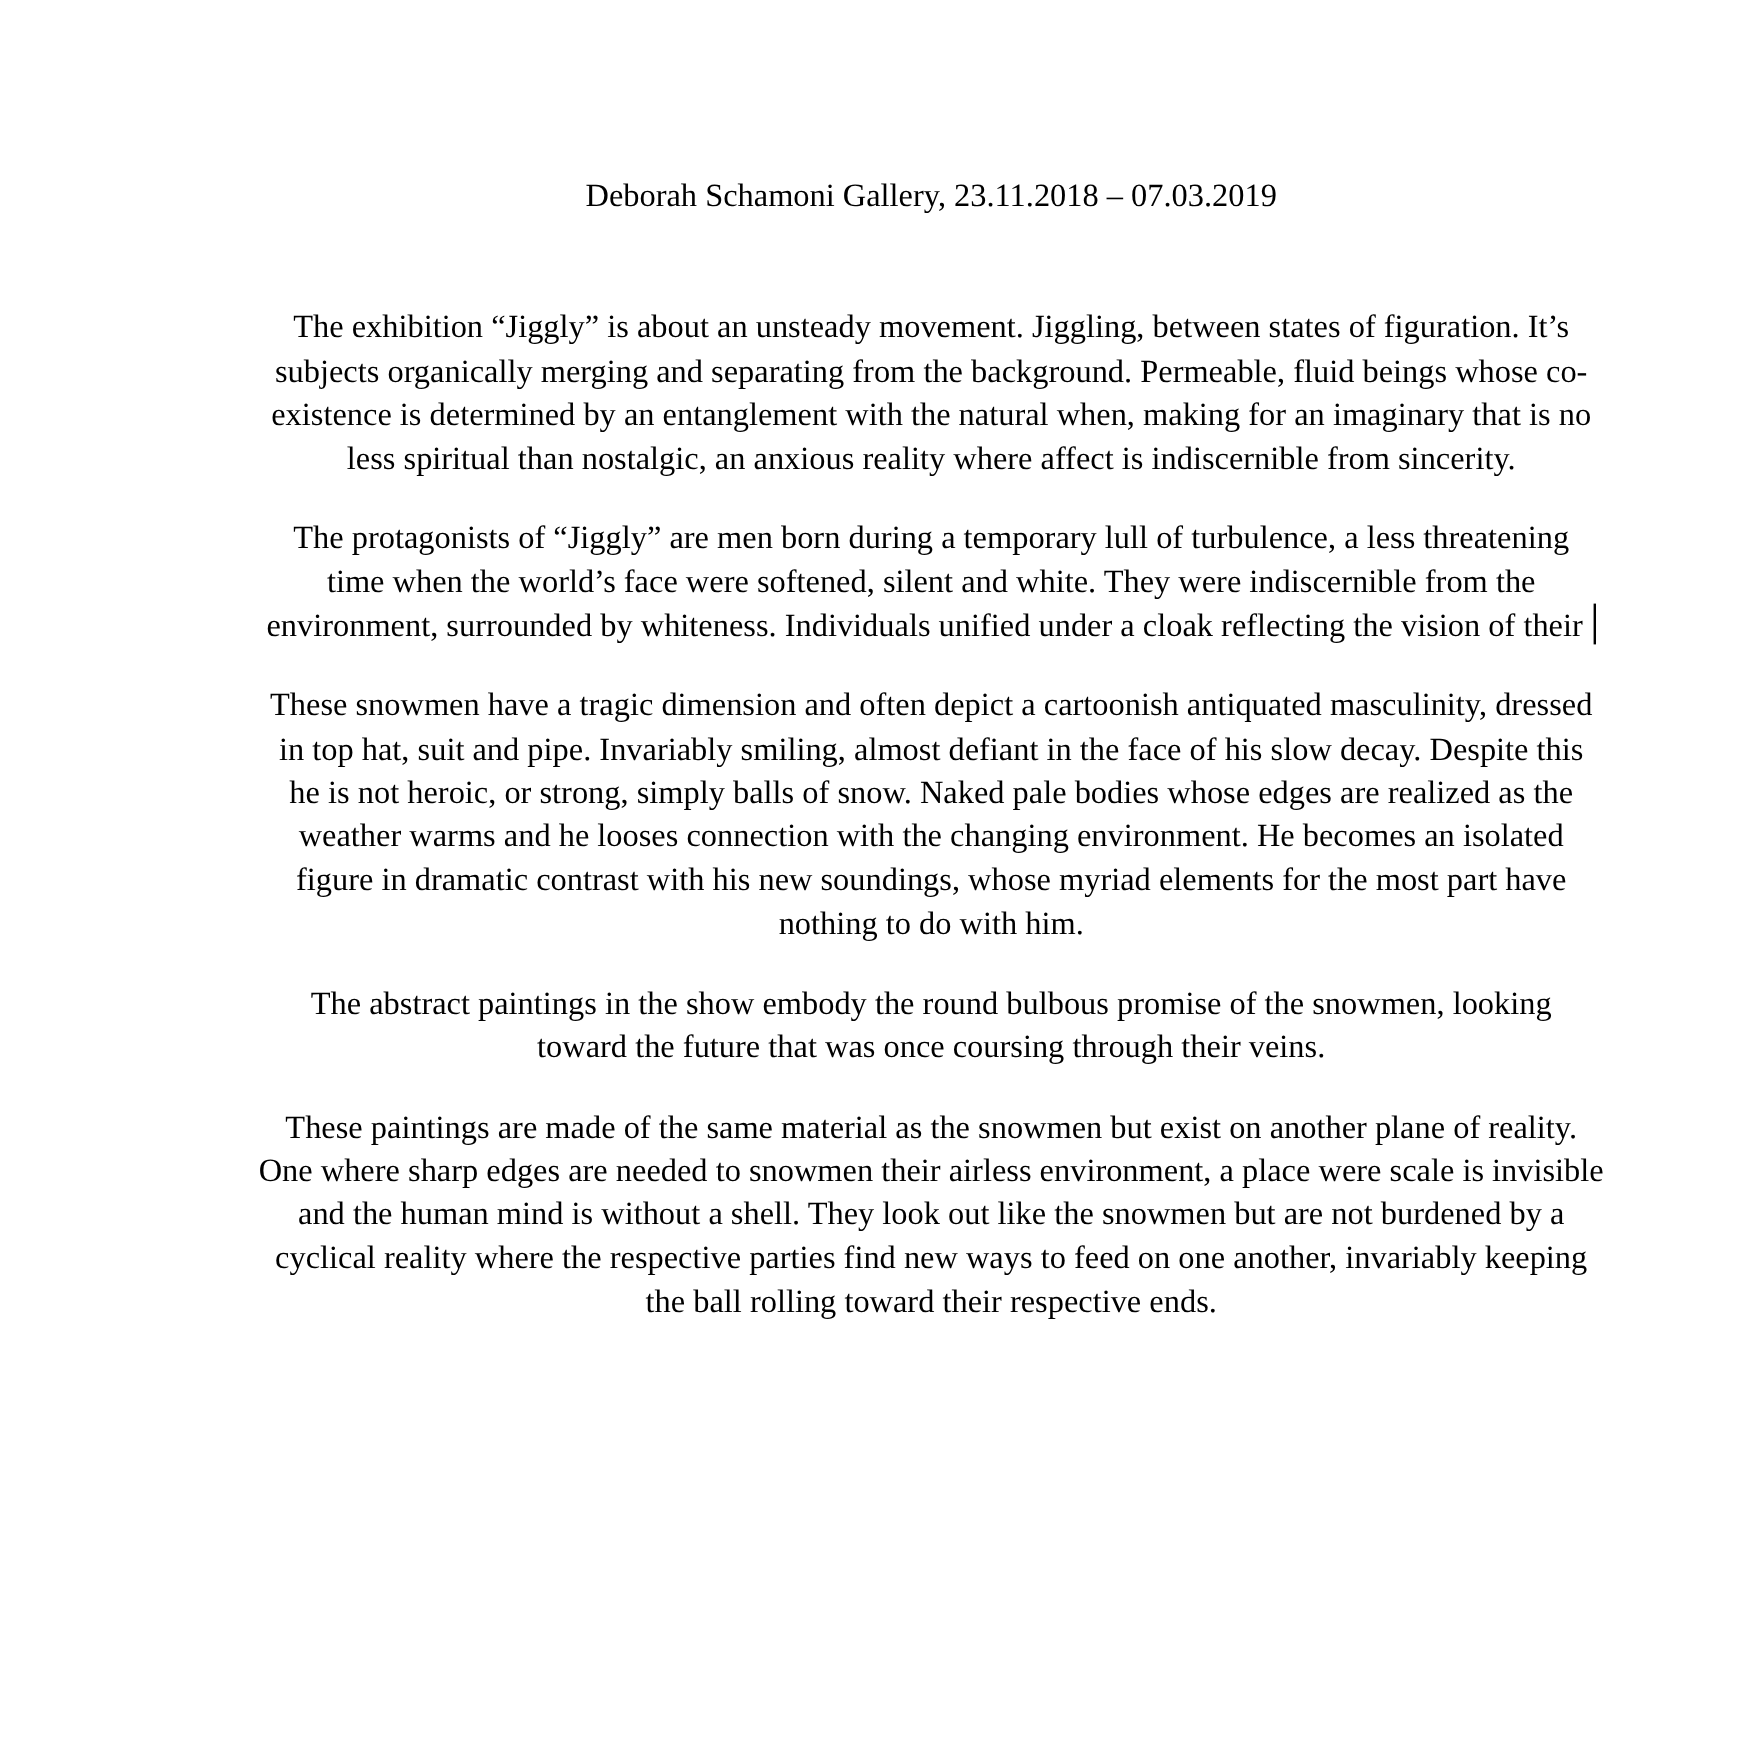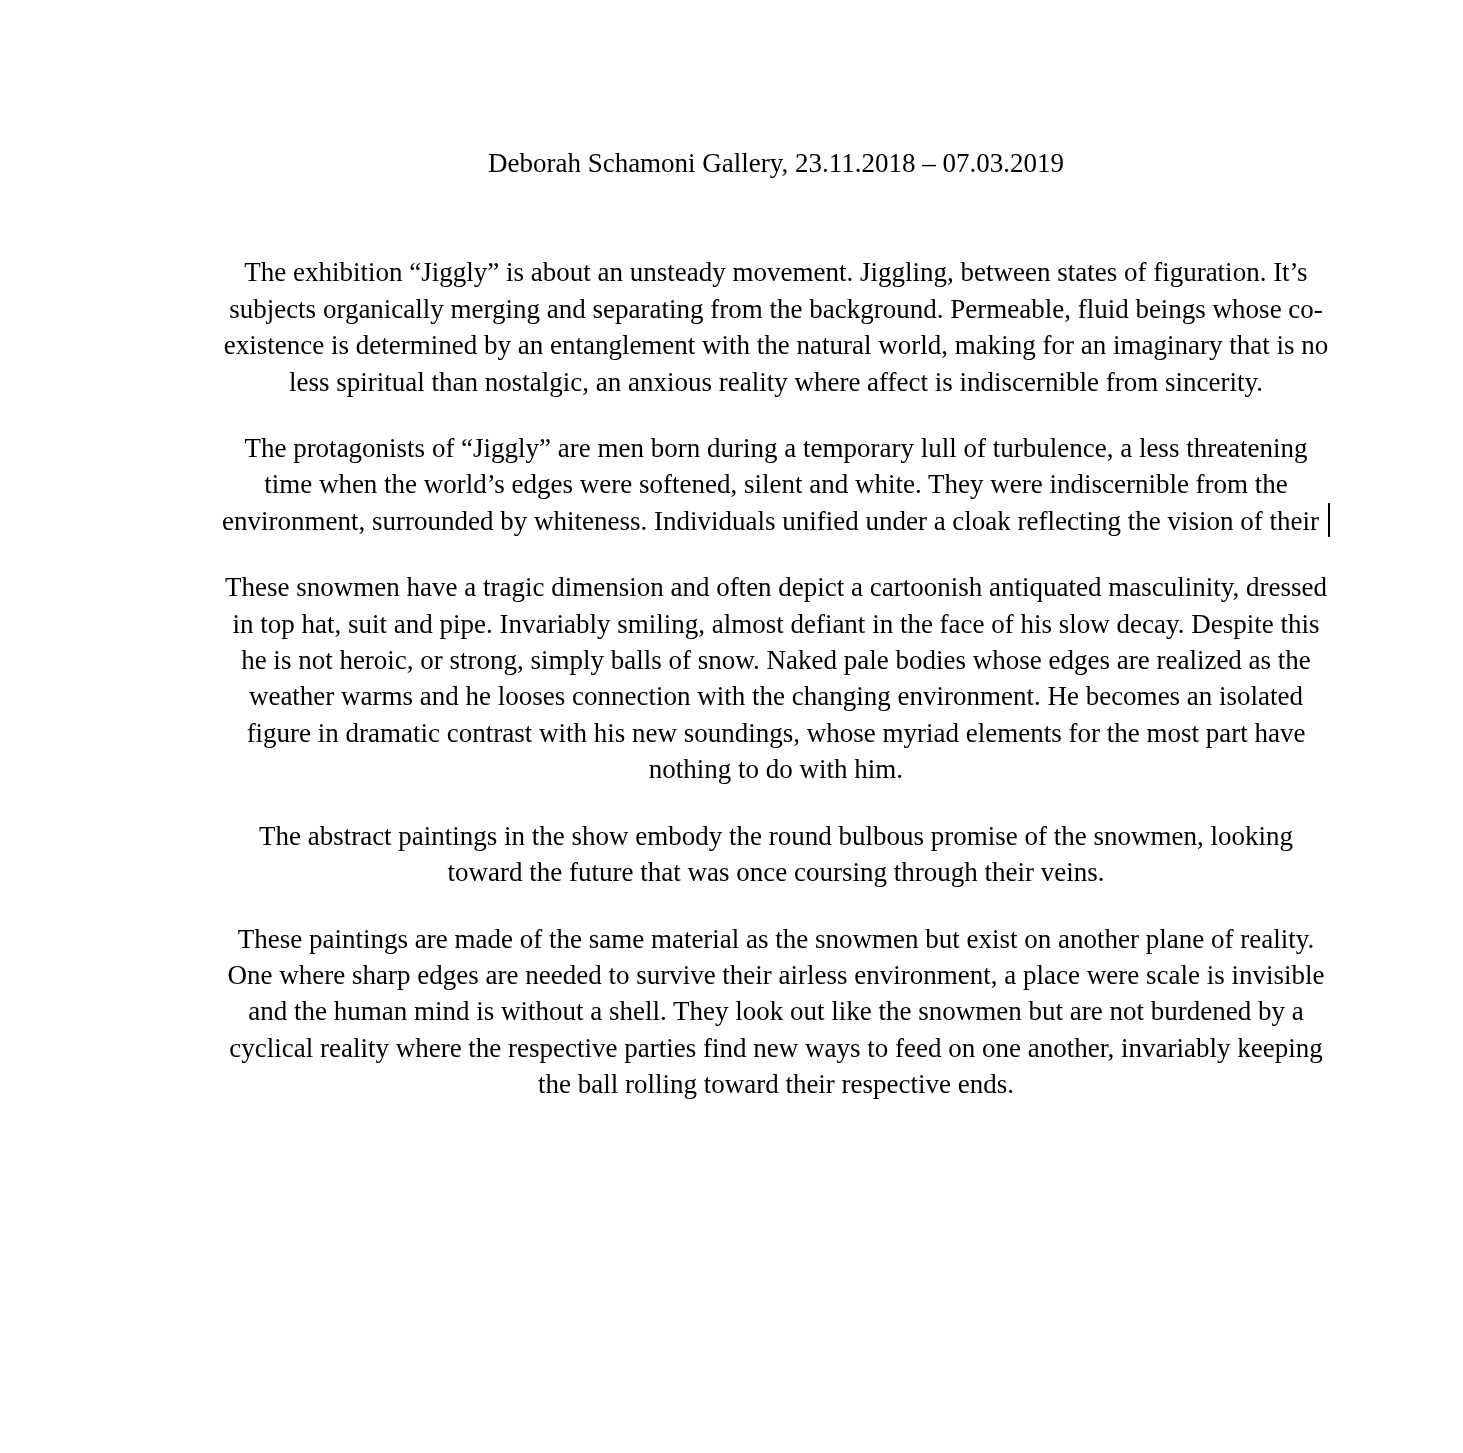--- a/index.html
+++ b/index.html
@@ -53,46 +53,46 @@
 <body>
 
 <div class="page">
   <div class="content">
 
     <div class="doc-header text-line">Deborah Schamoni Gallery, 23.11.2018 – 07.03.2019</div>
 
     <div class="paragraph first">
       <div class="text-line">The exhibition “Jiggly” is about an unsteady movement. Jiggling, between states of figuration. It’s</div>
       <div class="text-line">subjects organically merging and separating from the background. Permeable, fluid beings whose co-</div>
-      <div class="text-line">existence is determined by an entanglement with the natural world, making for an imaginary that is no</div>
+      <div class="text-line">existence is determined by an entanglement with the natural when, making for an imaginary that is no</div>
       <div class="text-line">less spiritual than nostalgic, an anxious reality where affect is indiscernible from sincerity.</div>
     </div>
 
     <div class="paragraph">
       <div class="text-line">The protagonists of “Jiggly” are men born during a temporary lull of turbulence, a less threatening</div>
-      <div class="text-line">time when the world’s edges were softened, silent and white. They were indiscernible from the</div>
+      <div class="text-line">time when the world’s face were softened, silent and white. They were indiscernible from the</div>
       <div class="text-line"><span>environment, surrounded by whiteness. Individuals unified under a cloak reflecting the vision of their</span><span class="caret"></span></div>
     </div>
 
     <div class="paragraph">
       <div class="text-line">These snowmen have a tragic dimension and often depict a cartoonish antiquated masculinity, dressed</div>
       <div class="text-line">in top hat, suit and pipe. Invariably smiling, almost defiant in the face of his slow decay. Despite this</div>
       <div class="text-line">he is not heroic, or strong, simply balls of snow. Naked pale bodies whose edges are realized as the</div>
       <div class="text-line">weather warms and he looses connection with the changing environment. He becomes an isolated</div>
       <div class="text-line">figure in dramatic contrast with his new soundings, whose myriad elements for the most part have</div>
       <div class="text-line">nothing to do with him.</div>
     </div>
 
     <div class="paragraph">
       <div class="text-line">The abstract paintings in the show embody the round bulbous promise of the snowmen, looking</div>
       <div class="text-line">toward the future that was once coursing through their veins.</div>
     </div>
 
     <div class="paragraph">
       <div class="text-line">These paintings are made of the same material as the snowmen but exist on another plane of reality.</div>
-      <div class="text-line">One where sharp edges are needed to survive their airless environment, a place were scale is invisible</div>
+      <div class="text-line">One where sharp edges are needed to snowmen their airless environment, a place were scale is invisible</div>
       <div class="text-line">and the human mind is without a shell. They look out like the snowmen but are not burdened by a</div>
       <div class="text-line">cyclical reality where the respective parties find new ways to feed on one another, invariably keeping</div>
       <div class="text-line">the ball rolling toward their respective ends.</div>
     </div>
 
   </div>
 </div>
 
 </body></html>

